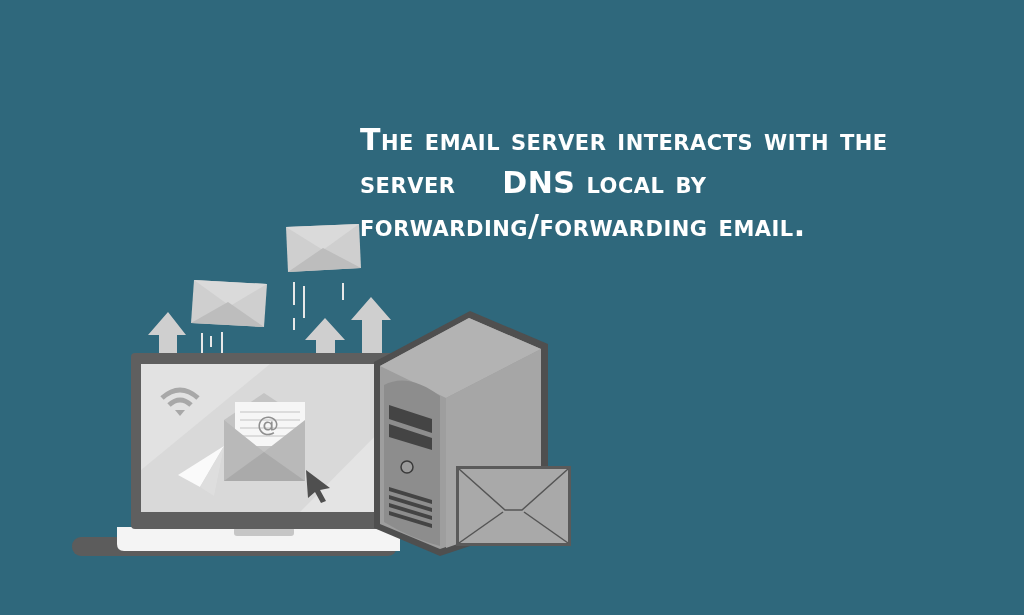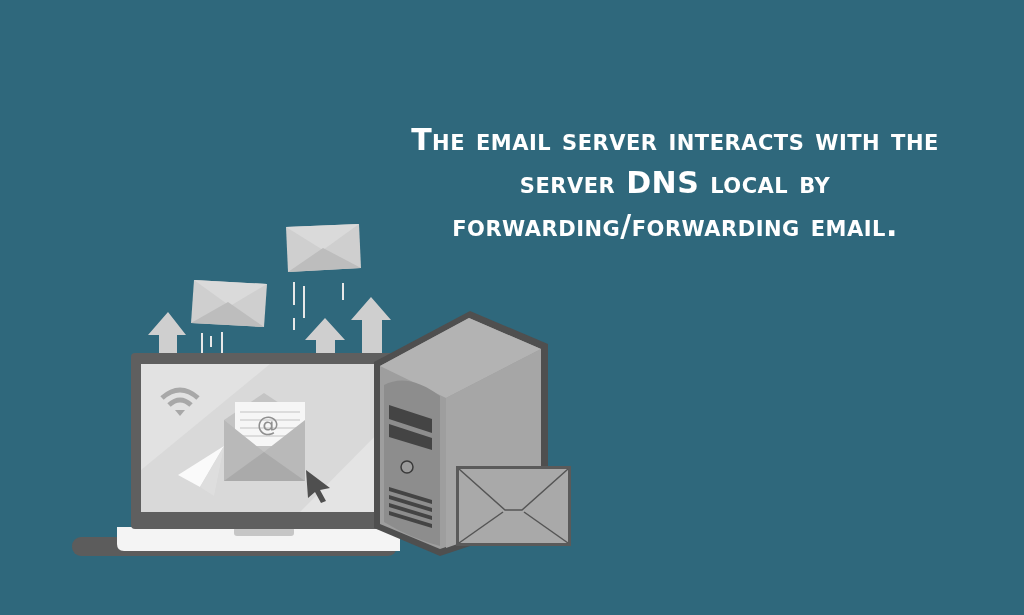--- a/index.html
+++ b/index.html
@@ -1,18 +1,18 @@
 <!DOCTYPE html>
 <html><head>
 <meta charset="utf-8">
 <style>
   html,body{margin:0;padding:0;}
   body{width:1024px;height:615px;overflow:hidden;background:#2f687c;position:relative;font-family:"DejaVu Sans",sans-serif;}
-  .caption{position:absolute;left:360px;top:118px;width:630px;text-align:center;color:#ffffff;font-family:"DejaVu Sans",sans-serif;font-variant:small-caps;font-weight:bold;font-size:30px;line-height:43px;letter-spacing:0.5px;}
-  .caption .dns{font-variant:normal;}
+  .caption{position:absolute;left:360px;top:118px;width:630px;color:#ffffff;font-family:"DejaVu Sans",sans-serif;font-variant:small-caps;font-weight:bold;font-size:30px;line-height:43px;letter-spacing:0.5px;}
+  .caption .dns{font-variant:normal;margin-left:36px;}
   svg.illus{position:absolute;left:0;top:0;}
 </style>
 </head>
 <body>
 
 <div class="caption">
   <div>The email server interacts with the</div>
   <div><span>server </span><span class="dns">DNS</span><span> local by</span></div>
   <div>forwarding/forwarding email.</div>
 </div>

